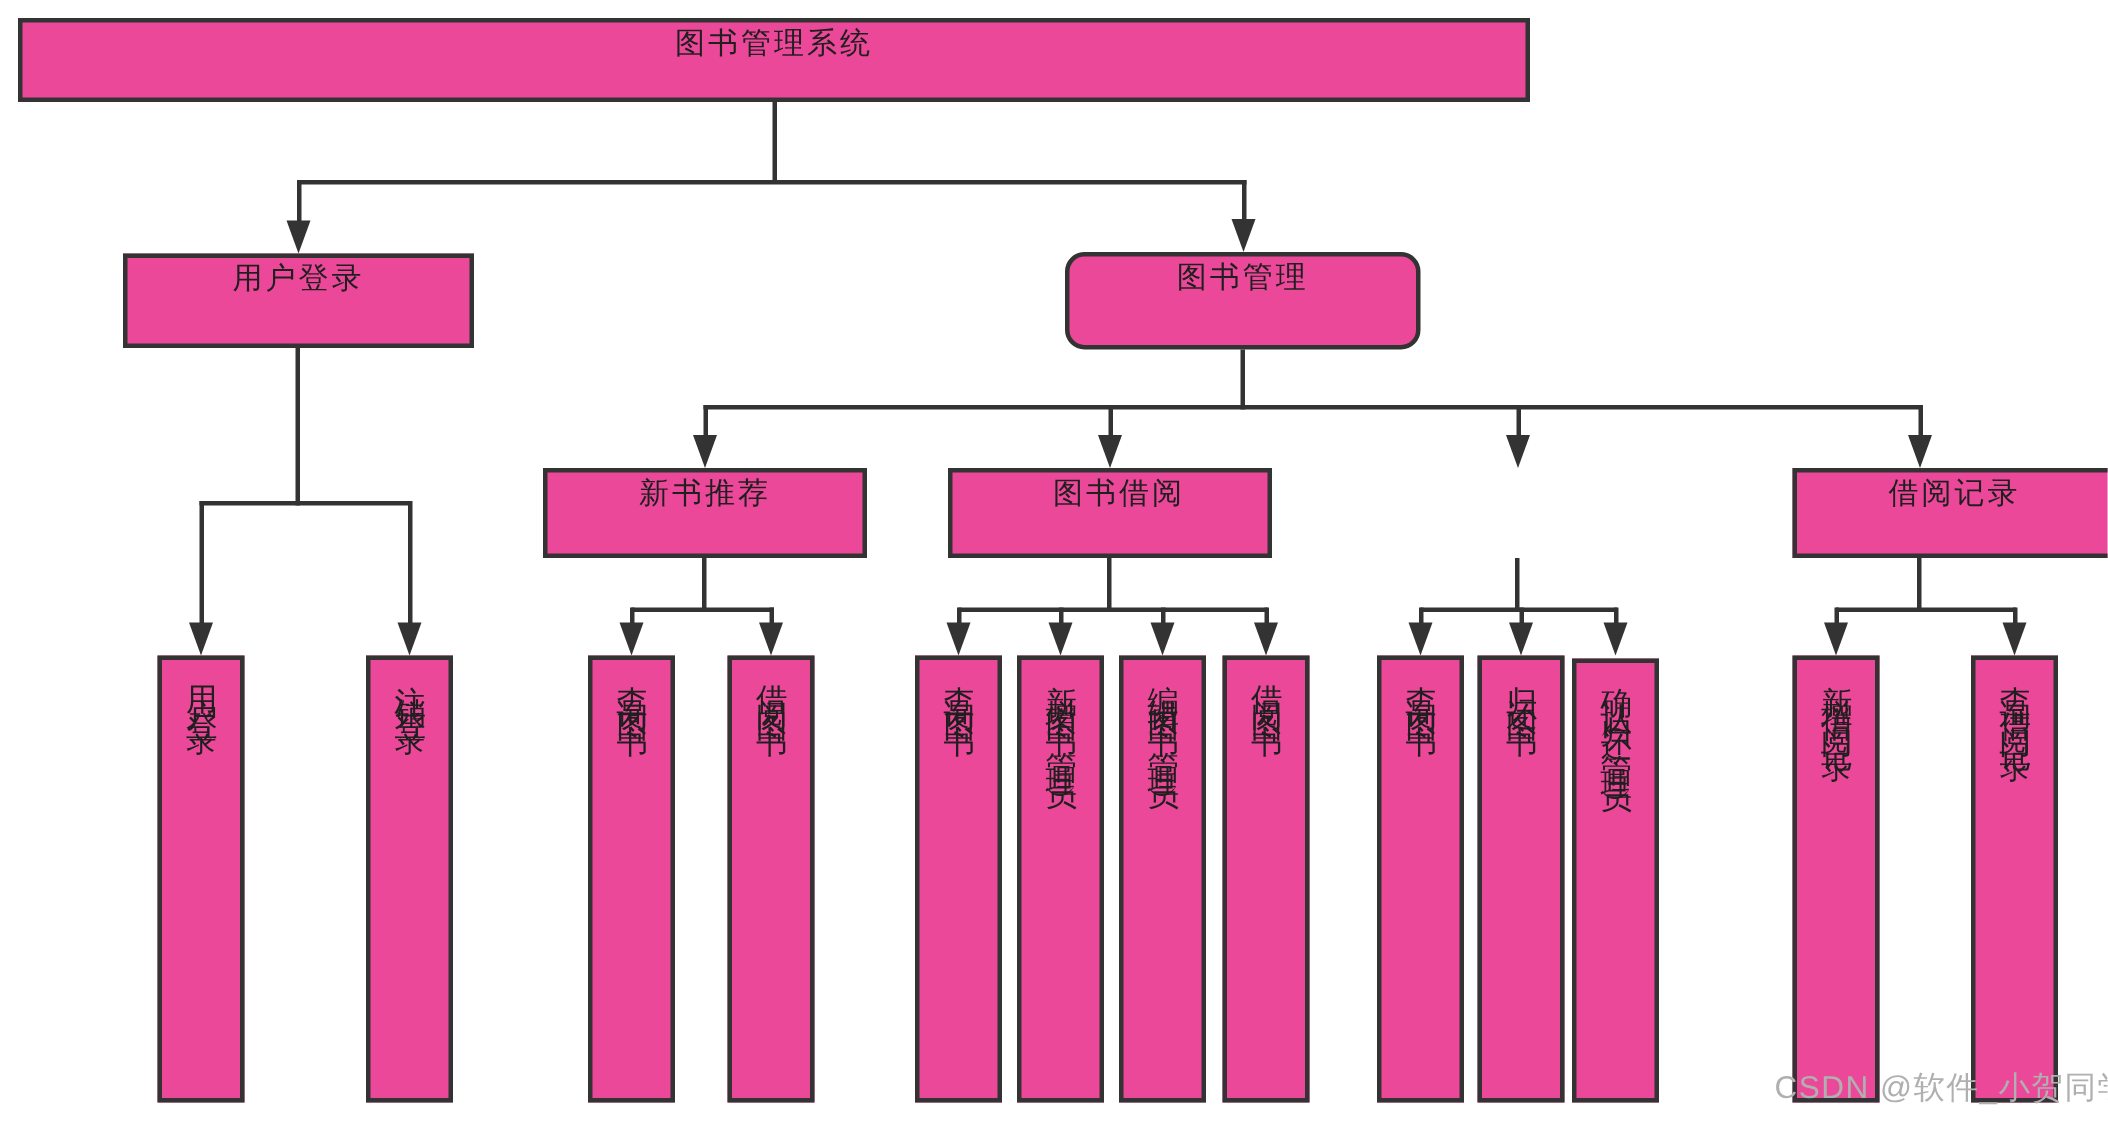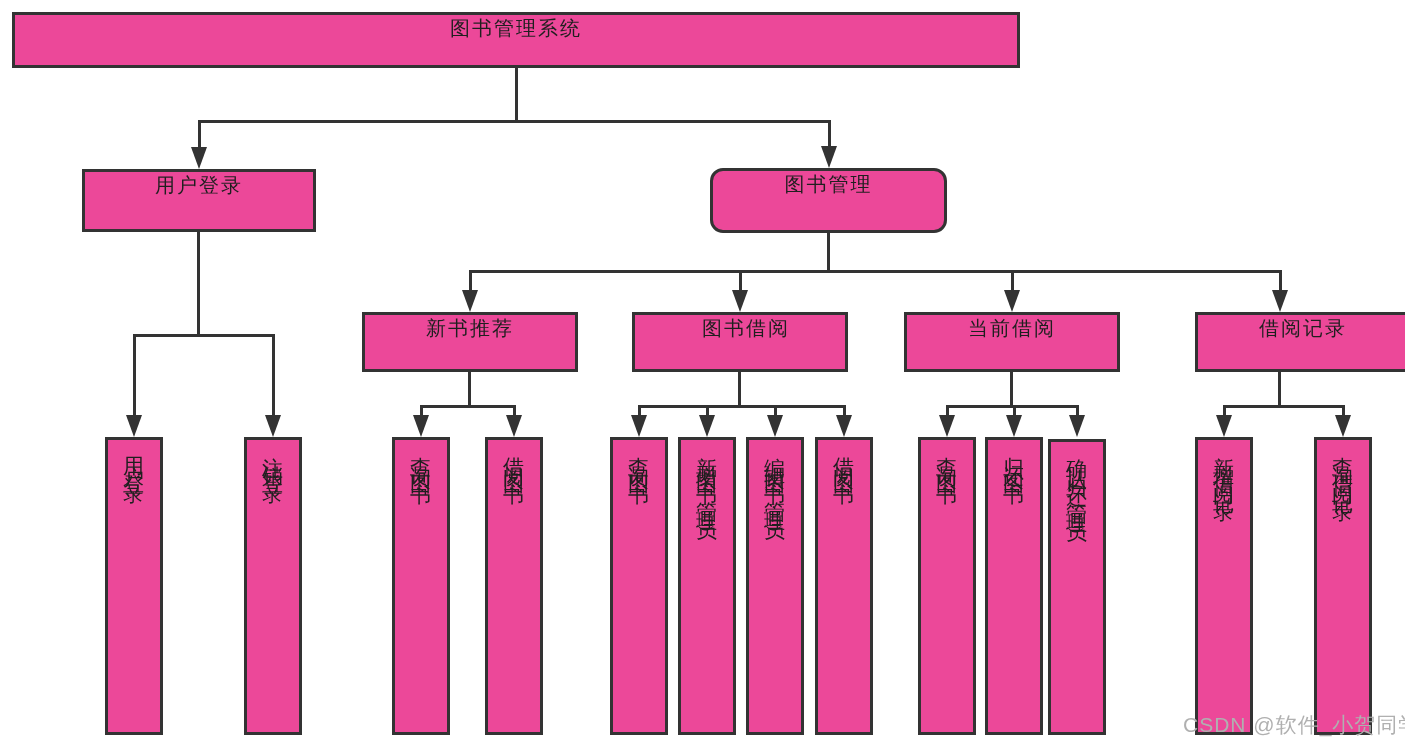--- a/index.html
+++ b/index.html
@@ -100,23 +100,20 @@
   <div class="box" style="left:710px;top:168px;width:237px;height:65px;border-radius:13px;">
     <span>图书管理</span>
   </div>
 
   <div class="box" style="left:362px;top:312px;width:216px;height:60px;">
     <span>新书推荐</span>
   </div>
   <div class="box" style="left:632px;top:312px;width:216px;height:60px;padding-left:12px;">
     <span>图书借阅</span>
   </div>
-  <div class="box" style="left:904px;top:312px;width:216px;height:60px;">
-    <span>当前借阅</span>
-  </div>
   <div class="box" style="left:1172px;top:312px;width:216px;height:60px;margin-left:23px;">
     <span>借阅记录</span>
   </div>
 
   <div class="box leaf" style="left:105px;top:437px;width:58px;height:298px;">
     <span>用户登录</span>
   </div>
   <div class="box leaf" style="left:244px;top:437px;width:58px;height:298px;">
     <span>注销登录</span>
   </div>

